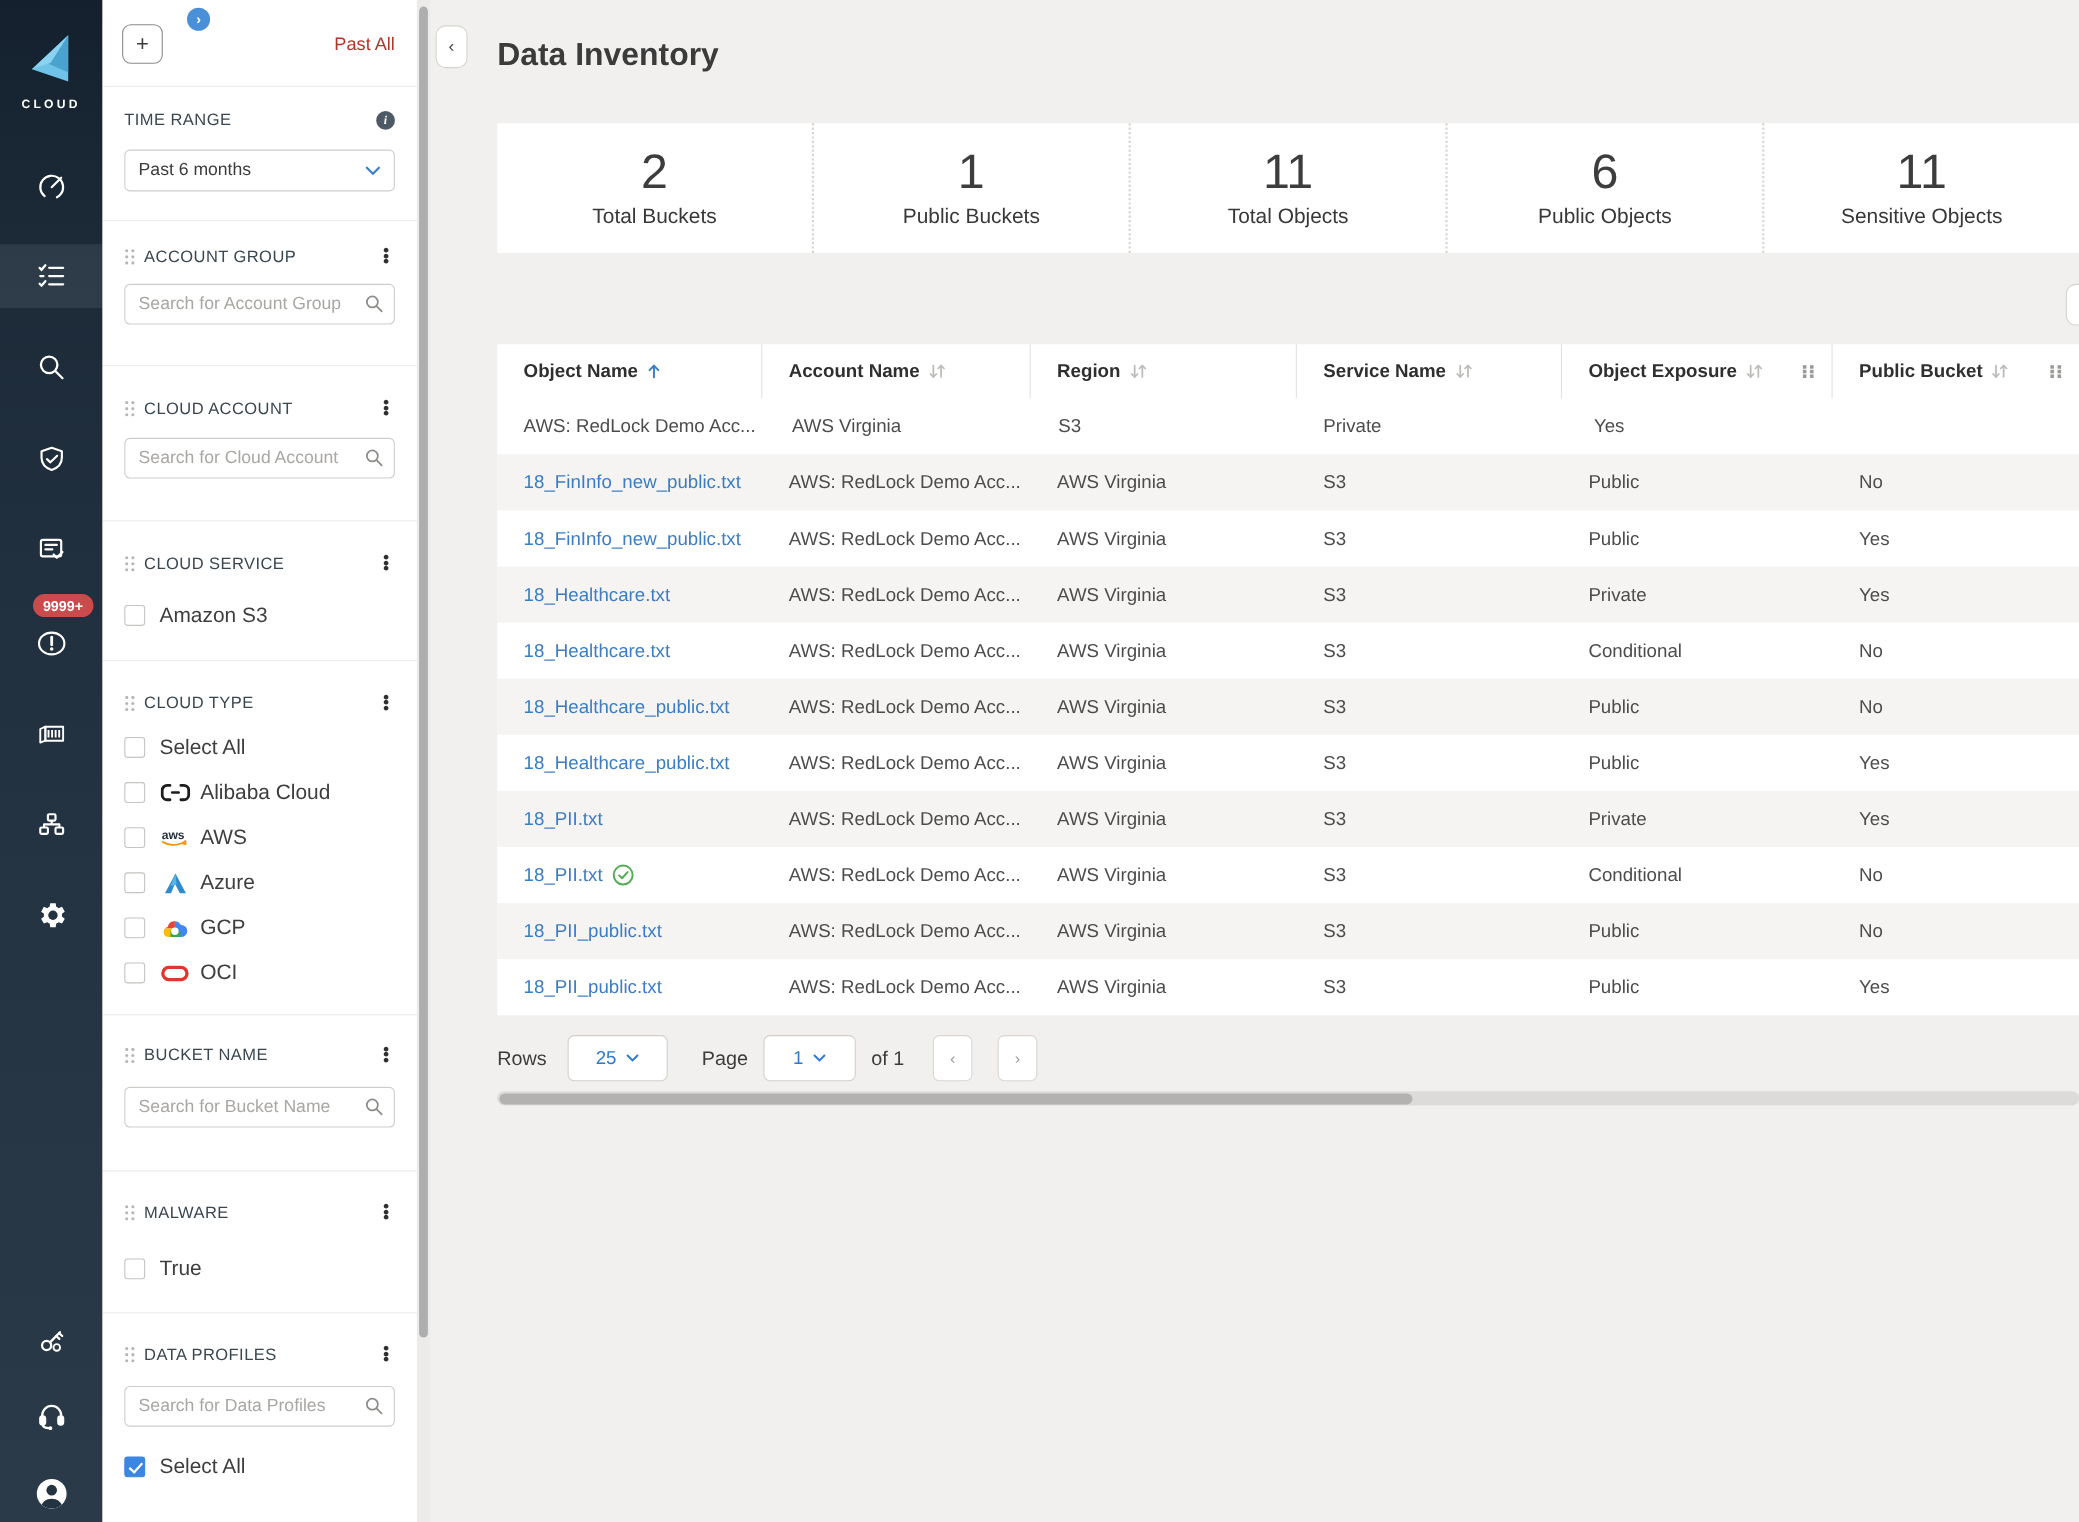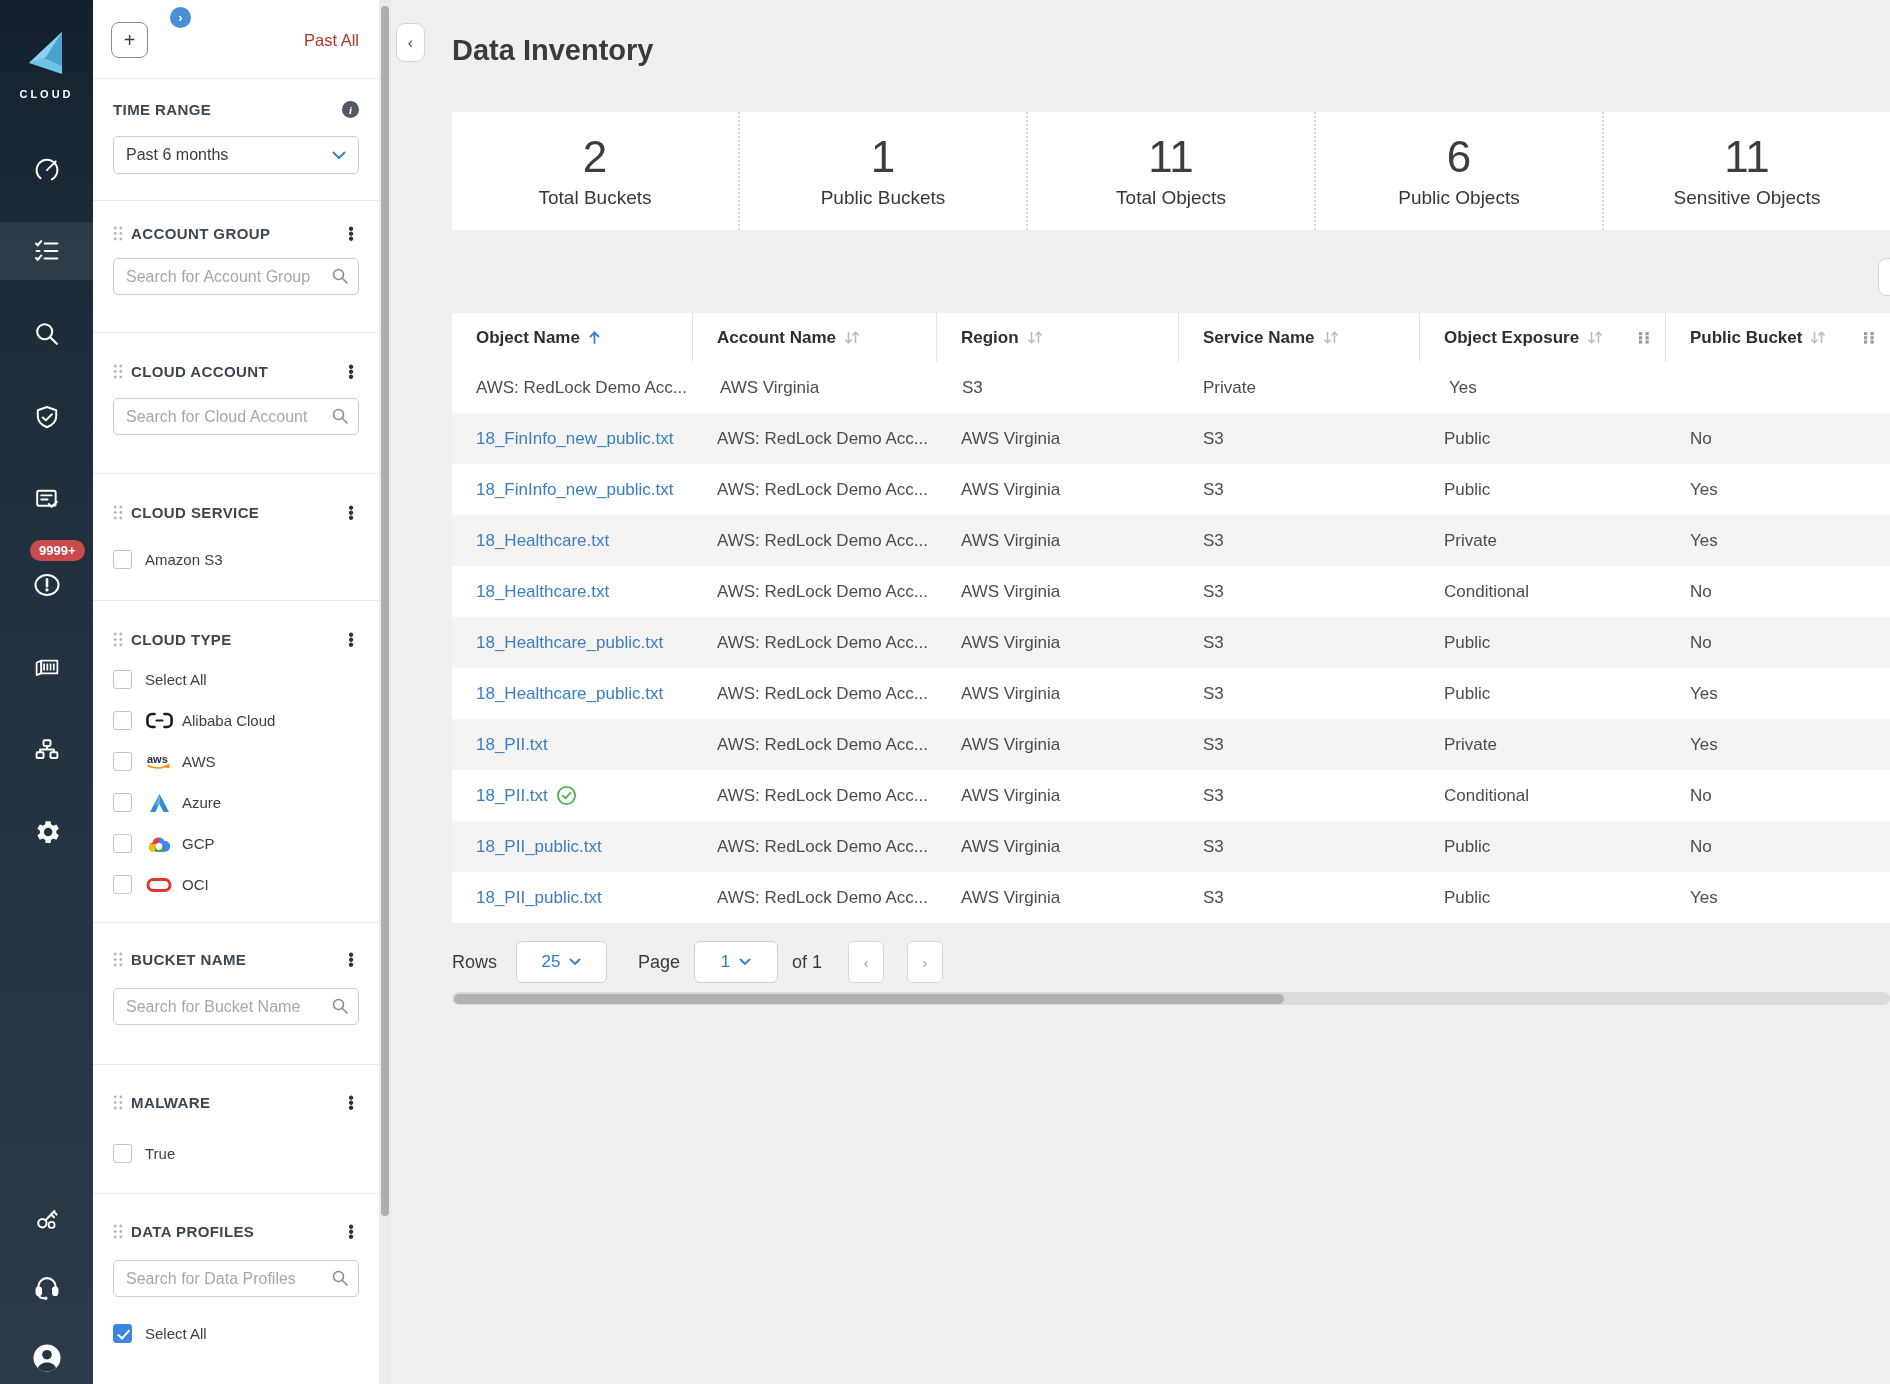--- a/index.html
+++ b/index.html
@@ -24,37 +24,37 @@
     justify-content:center; font-size:13px; font-weight:700; cursor:pointer; }
   .fp-header { display:flex; align-items:center; justify-content:space-between; padding:22px 20px 20px 18px;
     border-bottom:1px solid #eceae8; }
   .add-filter-btn { width:37px; height:36px; border:1px solid #8c8c8c; border-radius:8px; background:#fff;
     font-size:20px; color:#3c3c3c; line-height:34px; text-align:center; cursor:pointer; }
   .clear-all { color:#b0352a; font-size:16.5px; cursor:pointer; }
   .fp-section { padding:0 20px; border-bottom:1px solid #eceae8; }
   .fp-section:last-child { border-bottom:none; }
   .fp-title-row { display:flex; align-items:center; }
   .drag-dots { margin-right:8px; flex:0 0 auto; }
-  .fp-title { font-size:15px; font-weight:700; color:#3a4650; letter-spacing:.4px; flex:1 1 auto; }
+  .fp-title { font-size:15px; font-weight:400; color:#3a4650; letter-spacing:.4px; flex:1 1 auto; }
   .kebab { width:16px; text-align:center; color:#2f2f2f; font-size:16px; letter-spacing:0; line-height:6px; cursor:pointer; }
   .kebab span { display:block; height:5px; }
   .fp-search { position:relative; }
   .fp-search input { width:100%; height:37px; border:1px solid #cfcdca; border-radius:5px; padding:0 34px 0 12px;
     font-size:16px; color:#3c3c3c; font-family:inherit; background:#fff; }
   .fp-search input::placeholder { color:#a9a7a3; }
   .fp-search .search-glyph { position:absolute; right:10px; top:9px; }
   .time-select { display:flex; align-items:center; justify-content:space-between; height:38px;
     border:1px solid #cfcdca; border-radius:5px; padding:0 12px; cursor:pointer; background:#fff; }
   .time-select .val { font-size:16px; color:#3c3c3c; }
   .check-row { display:flex; align-items:center; height:41px; cursor:pointer; }
   .checkbox { width:19px; height:19px; border:1.5px solid #c6c4c0; border-radius:3px; background:#fff; flex:0 0 auto; }
   .checkbox.checked { background:#3a86e0; border-color:#3a86e0; position:relative; }
   .checkbox.checked::after { content:""; position:absolute; left:5.5px; top:1.5px; width:5px; height:10px;
     border:solid #fff; border-width:0 2.2px 2.2px 0; transform:rotate(42deg); }
-  .check-label { font-size:15px; color:#3e3e3e; margin-left:13px; }
+  .check-label { font-size:19px; color:#3e3e3e; margin-left:13px; }
   .ct-icon { margin-left:13px; width:28px; display:flex; justify-content:center; }
   .ct-icon + .check-label { margin-left:9px; }
   .info-dot { display:inline-flex; width:17px; height:17px; border-radius:50%; background:#4d5a66; color:#fff;
     font-size:11px; font-weight:700; align-items:center; justify-content:center; margin-left:10px;
     font-family:"Liberation Serif","DejaVu Serif",serif; font-style:italic; }
 
   
   .v-scroll { position:absolute; left:379px; top:0; width:12px; height:1384px; background:#ecebe9; z-index:4; }
   .v-scroll .thumb { position:absolute; left:2px; top:6px; width:8px; height:1210px; background:#aeaeae; border-radius:4px; }
 

